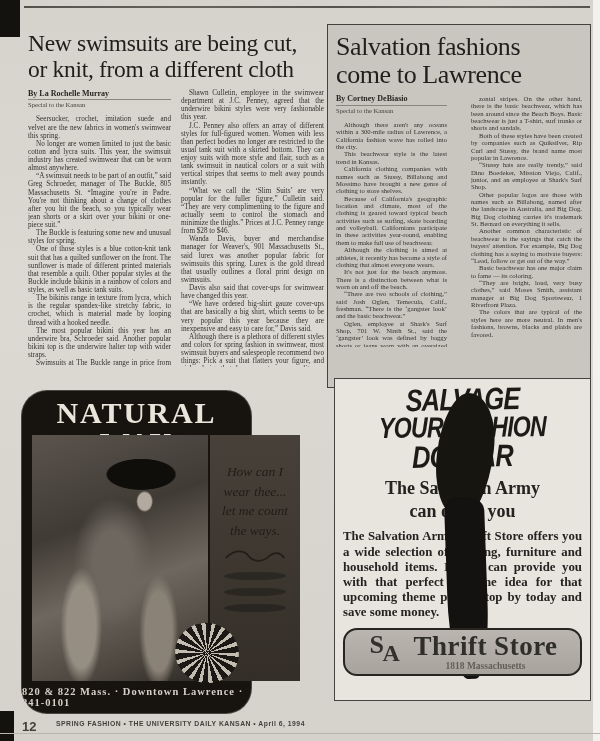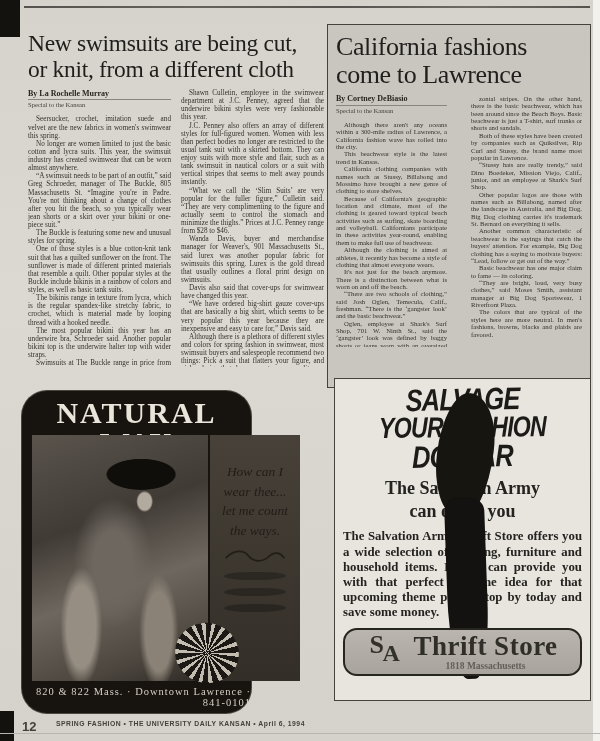--- a/index.html
+++ b/index.html
@@ -42,22 +42,22 @@
       radial-gradient(ellipse 55px 90px at 46% 52%, #6d6760 35%, rgba(0,0,0,0) 72%),
       linear-gradient(160deg,#5a544d 0%,#403b35 35%,#6e675f 60%,#4c463f 85%,#2e2a25 100%);}
   .nw-script{position:absolute;left:188px;top:44px;width:90px;height:246px;
      background:linear-gradient(#474139,#332e27);padding:27px 6px;box-sizing:border-box;
      font-style:italic;font-size:13.5px;line-height:1.45;color:#211c17;text-align:center;}
   .nw-squiggle{display:block;margin:8px auto 4px auto;width:64px;height:16px;}
   .nw-faint{height:8px;margin:8px 8px;background:rgba(0,0,0,.27);border-radius:50%/60%;transform:skewX(-14deg);}
   .nw-fan{position:absolute;right:12px;bottom:30px;width:64px;height:60px;border-radius:50%;
      background:repeating-conic-gradient(from 195deg,#cfc8bc 0deg 8deg,#191613 8deg 20deg);
      transform:rotate(14deg);opacity:.92;}
-  .nw-addr{position:absolute;left:0;bottom:5px;width:100%;text-align:right;color:#d6d1c6;
-     font-weight:normal;font-size:10.5px;letter-spacing:1px;}
+  .nw-addr{position:absolute;left:0;bottom:5px;width:100%;text-align:left;color:#d6d1c6;
+     font-weight:bold;font-size:10.5px;letter-spacing:1px;}
 
   
   .ad-sa{position:absolute;left:334px;top:378px;width:257px;height:323px;background:#e8e5df;
      border:1px solid #45433e;box-sizing:border-box;padding:6px 8px;}
   .sa-hl{position:relative;z-index:1;text-align:center;font-family:"Liberation Sans",sans-serif;
      font-style:italic;font-weight:bold;color:#1c1b18;line-height:.95;}
   .sa-hl .l1{font-size:31px;transform:scaleX(.82) rotate(-1deg);letter-spacing:-1px;}
   .sa-hl .l2{font-size:29px;transform:scaleX(.8) rotate(-.5deg);letter-spacing:-1px;}
   .sa-hl .l3{font-size:31px;transform:scaleX(.82) rotate(-1deg);letter-spacing:-1px;}
   .sa-hl div{transform-origin:center;}
@@ -120,21 +120,21 @@
         <p>Wanda Davis, buyer and merchandise manager for Weaver's, 901 Massachusetts St., said lurex was another popular fabric for swimsuits this spring. Lurex is the gold thread that usually outlines a floral print design on swimsuits.</p>
         <p>Davis also said that cover-ups for swimwear have changed this year.</p>
         <p>“We have ordered big-shirt gauze cover-ups that are basically a big shirt, which seems to be very popular this year because they are inexpensive and easy to care for,” Davis said.</p>
         <p>Although there is a plethora of different styles and colors for spring fashion in swimwear, most swimsuit buyers and salespeople recommend two things: Pick a suit that flatters your figure, and pick a design that shows your true personality.</p>
       </div>
     </div>
   </div>
 
   <div class="art2">
     <div class="hl">
-      <div>California fashions</div>
+      <div>Salvation fashions</div>
       <div>come to Lawrence</div>
     </div>
     <div class="cols">
       <div class="col">
         <div class="byline">By Cortney DeBiasio</div>
         <div class="byline-sub">Special to the Kansan</div>
         <p>Although there aren't any oceans within a 300-mile radius of Lawrence, a California fashion wave has rolled into the city.</p>
         <p>This beachwear style is the latest trend in Kansas.</p>
         <p>California clothing companies with names such as Stussy, Billabong and Mossimo have brought a new genre of clothing to store shelves.</p>
         <p>Because of California's geographic location and climate, most of the clothing is geared toward typical beach activities such as surfing, skate boarding and volleyball. Californians participate in these activities year-round, enabling them to make full use of beachwear.</p>

